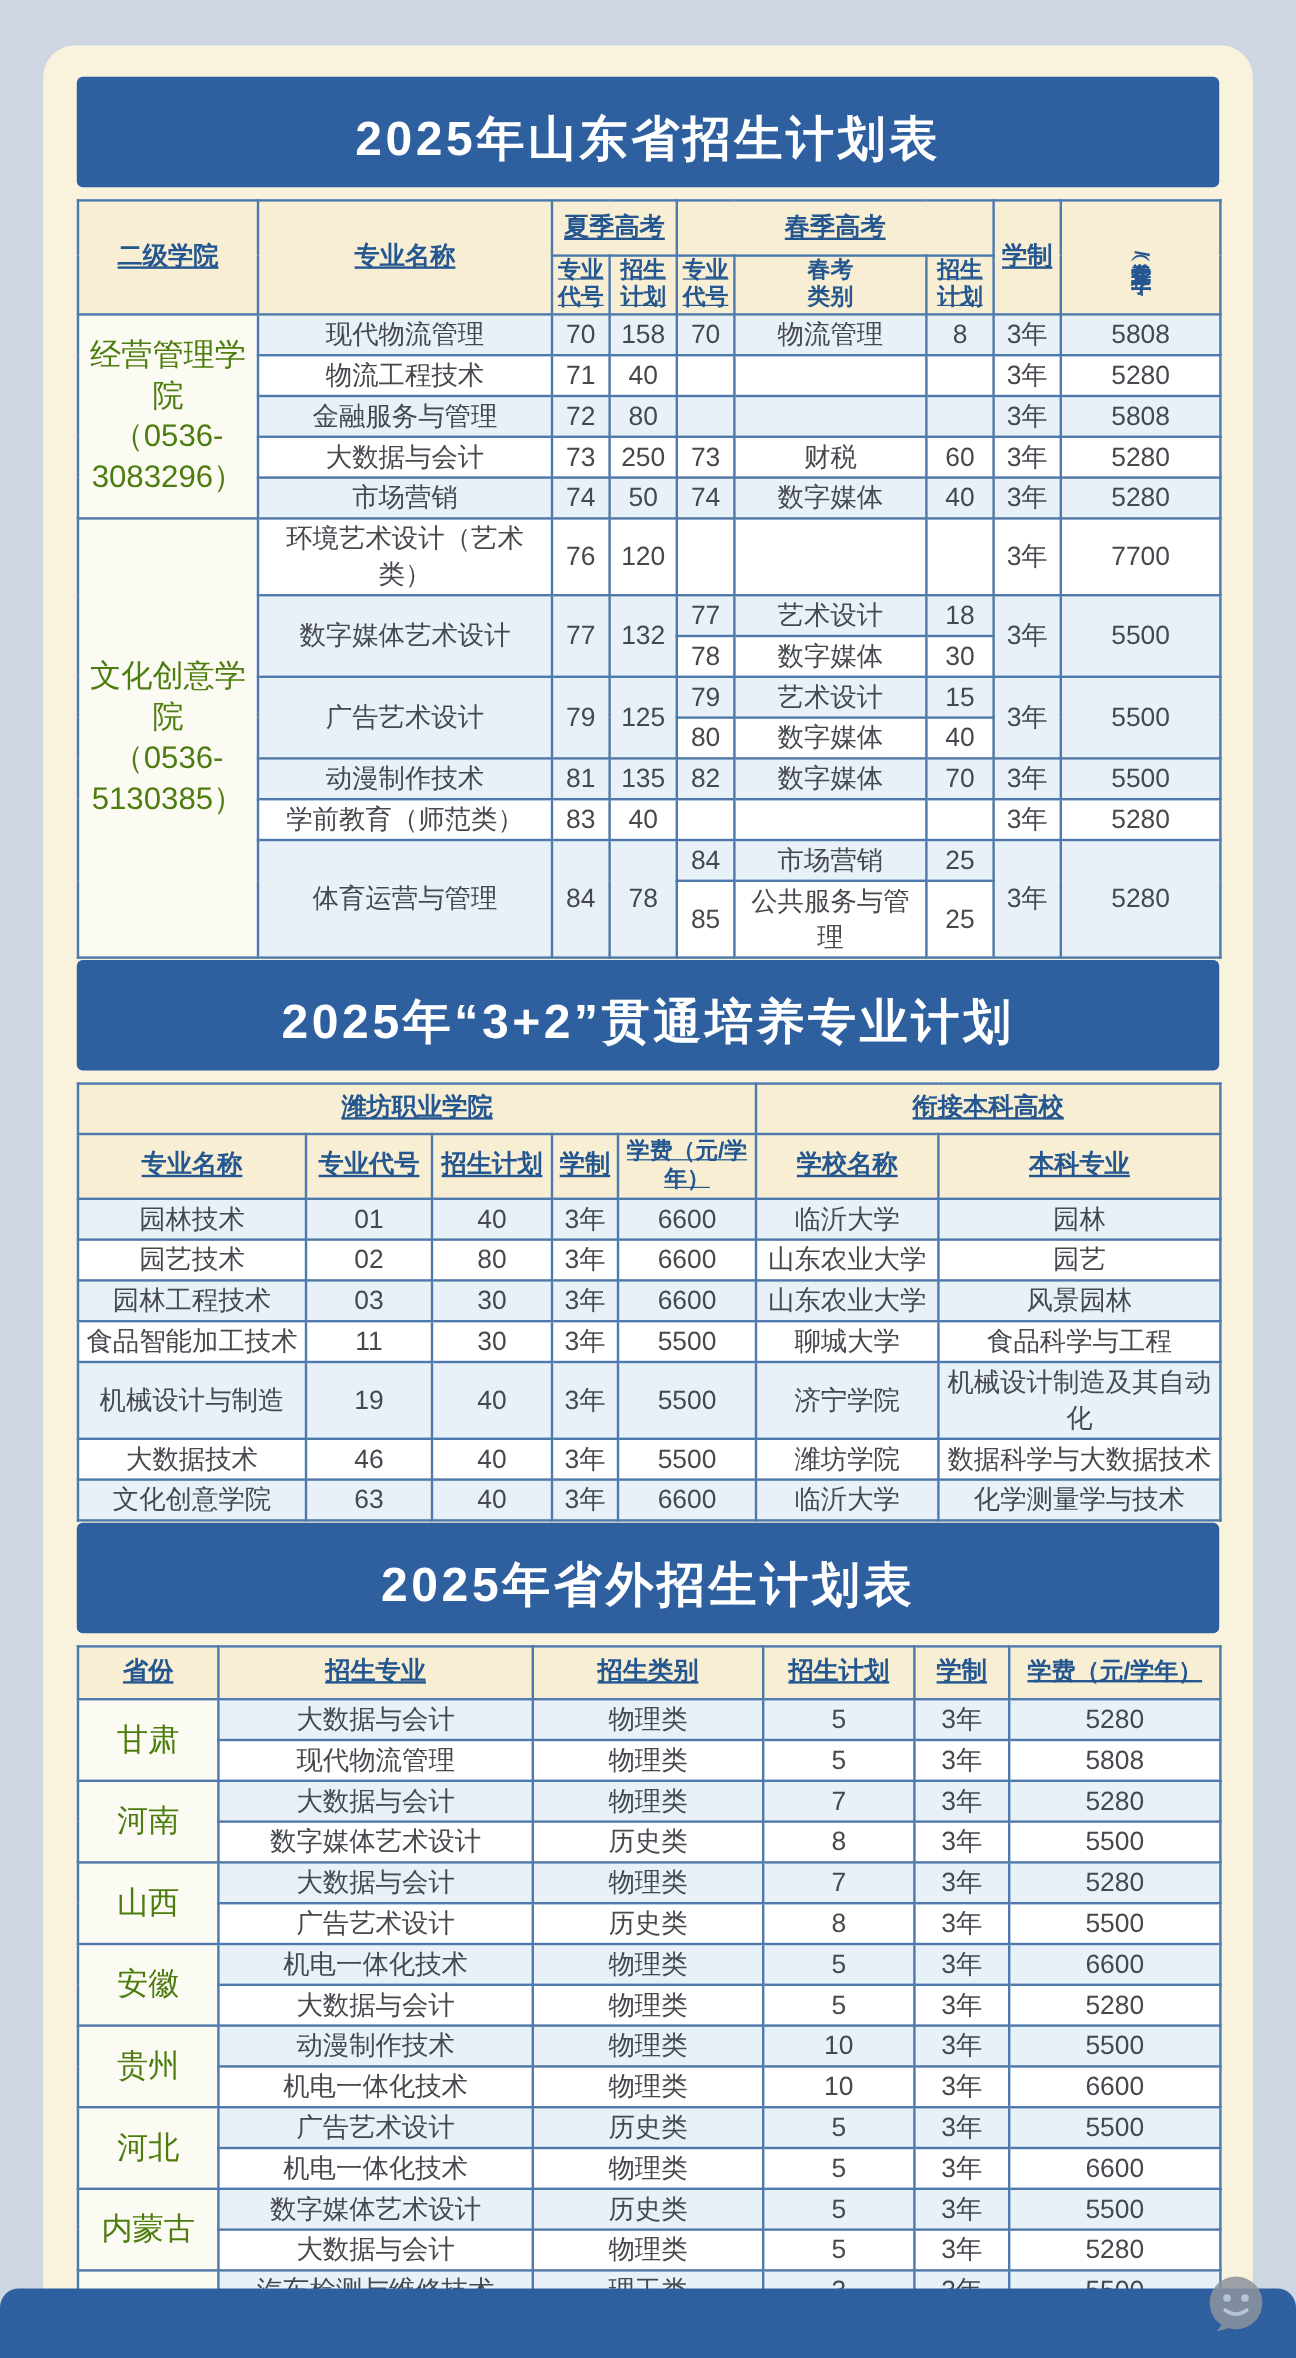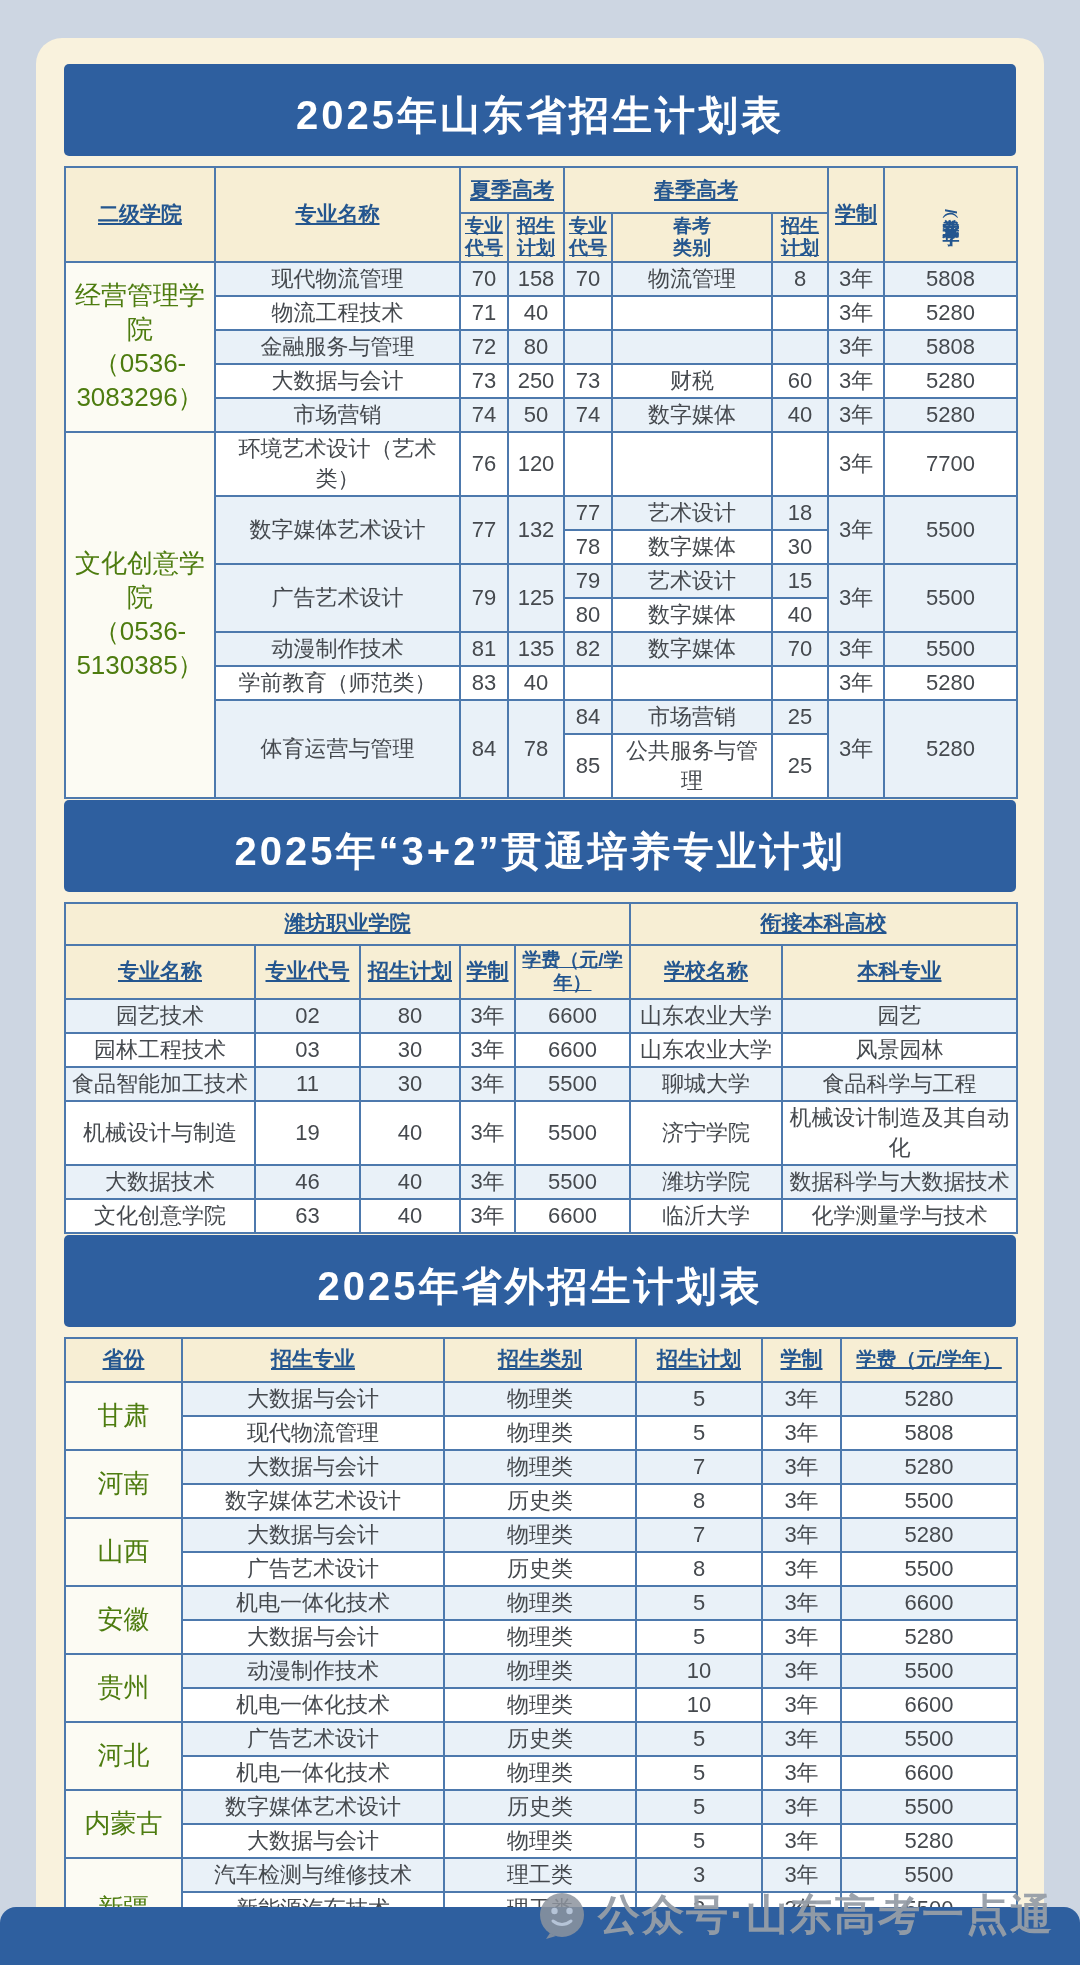--- a/index.html
+++ b/index.html
@@ -246,20 +246,29 @@
         <th>专业代号</th>
         <th>招生计划</th>
         <th>学制</th>
         <th style="font-size:19px">学费（元/学年）</th>
         <th>学校名称</th>
         <th>本科专业</th>
       </tr>
     </thead>
     <tbody>
       <tr>
+          <td>园林技术</td>
+          <td>01</td>
+          <td>40</td>
+          <td>3年</td>
+          <td>6600</td>
+          <td>临沂大学</td>
+          <td>园林</td>
+        </tr>
+      <tr>
           <td>园艺技术</td>
           <td>02</td>
           <td>80</td>
           <td>3年</td>
           <td>6600</td>
           <td>山东农业大学</td>
           <td>园艺</td>
         </tr>
       <tr>
           <td>园林工程技术</td>
@@ -466,14 +475,13 @@
 <div class="footer-band"></div>
 
 <div class="watermark">
   <svg class="wm-icon" viewBox="0 0 48 48">
     <circle cx="24" cy="24" r="22" fill="#8d949e"></circle>
     <circle cx="16.5" cy="20" r="3.2" fill="#cdd6e2"></circle>
     <circle cx="31.5" cy="20" r="3.2" fill="#cdd6e2"></circle>
     <path d="M15 30 q9 7 18 0" stroke="#cdd6e2" stroke-width="3" fill="none" stroke-linecap="round"></path>
     <path d="M12 42 l-4 6 l10 -3 z" fill="#8d949e"></path>
   </svg>
-  <span>公众号·山东高考一点通</span>
 </div>
 
 </body></html>

